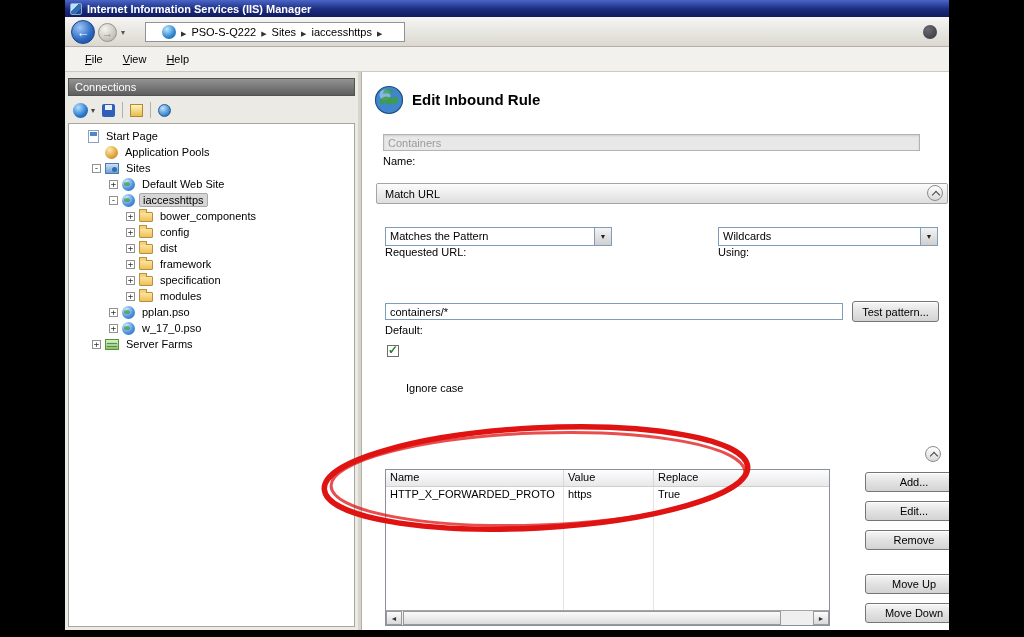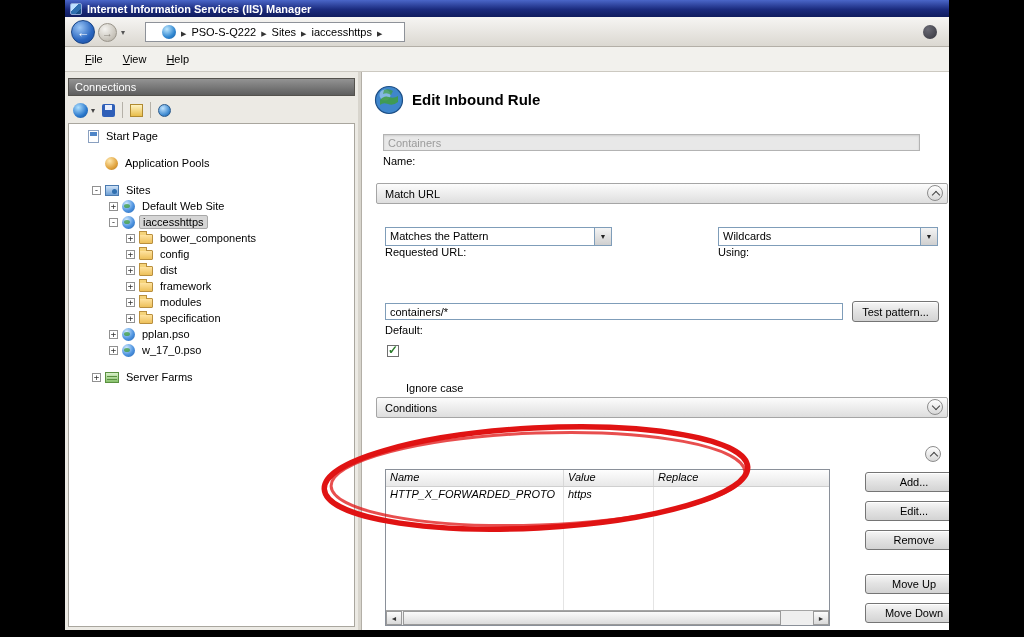--- a/index.html
+++ b/index.html
@@ -61,21 +61,21 @@
   .ti-save { width:13px; height:13px; border-radius:2px; background:#2f5fb8; position:relative; }
   .ti-save::after { content:""; position:absolute; left:3px; top:1px; width:7px; height:5px; background:#e8eefc; }
   .ti-div { width:1px; height:16px; background:#b5b1a8; }
   .ti-browse { width:13px; height:13px; background:linear-gradient(#fff3c0,#e8bd4a); border:1px solid #b08a30; }
   .ti-deleg { width:13px; height:13px; border-radius:50%;
     background:radial-gradient(circle at 35% 30%, #bfe3ff, #3f8ad0 65%, #1d5a9a); border:1px solid #2a5a8c; }
 
   .tree { position:absolute; top:51px; left:3px; right:3px; bottom:3px; background:#fff;
     border:1px solid #a9a69e; padding-top:4px; font-size:11px; overflow:hidden; }
   .trow { height:16px; display:flex; align-items:center; white-space:nowrap; }
-  .lvl0 { padding-left:6px; } .lvl1 { padding-left:23px;margin-top:11px; } .lvl2 { padding-left:40px; } .lvl3 { padding-left:57px; }
+  .lvl0 { padding-left:6px; } .lvl1 { padding-left:23px; } .lvl2 { padding-left:40px; } .lvl3 { padding-left:57px; }
   .exp { width:9px; height:9px; flex:none; border:1px solid #919191; background:#fff;
     font-size:9px; line-height:7px; text-align:center; margin-right:4px; color:#333;
     font-family:"DejaVu Sans Mono", monospace; }
   .exp.plus::before { content:"+"; } .exp.minus::before { content:"-"; }
   .exp.none { visibility:hidden; }
   .ticon { width:14px; height:13px; flex:none; margin-right:4px; position:relative; display:inline-block; }
   .ticon.site { width:13px; height:13px; border-radius:50%;
     background:radial-gradient(circle at 35% 30%, #cfe9ff, #4f94e0 55%, #1c5fae); }
   .ticon.site::after { content:""; position:absolute; left:2px; top:4px; width:6px; height:4px;
     background:#3f9e3f; border-radius:50%; opacity:.75; }
@@ -125,21 +125,21 @@
   .cdd::after { content:"\25BC"; font-size:7px; color:#222; }
 
   .cbtn { position:absolute; border:1px solid #757575; border-radius:3px;
     background:linear-gradient(#f7f7f7,#e4e4e4 45%,#d3d3d3); font-size:11px;
     display:flex; align-items:center; justify-content:center; box-shadow:inset 0 1px 0 #fff; }
 
   .cb { position:absolute; width:12px; height:12px; border:1px solid #6f6f6f; background:#fff; }
   .cb::after { content:"\2713"; position:absolute; left:0px; top:-3px; font-size:12px; color:#2a7a2a; font-weight:bold; }
 
   
-  .sv-table { position:absolute; left:23px; top:397px; width:445px; border:1px solid #8a9099; background:#fff;font-style:italic; }
+  .sv-table { position:absolute; left:23px; top:397px; width:445px; border:1px solid #8a9099; background:#fff; }
   .sv-head { display:flex; height:17px; background:linear-gradient(#fefefe,#e8e8e8);
     border-bottom:1px solid #cfcfcf; font-size:11px; }
   .sv-hcell { padding:1px 4px; }
   .c-name { width:178px; border-right:1px solid #d8d8d8; }
   .c-value { width:90px; border-right:1px solid #d8d8d8; }
   .c-replace { flex:1; }
   .sv-body { position:relative; height:123px; }
   .vline { position:absolute; top:0; bottom:0; width:1px; background:#e4e4e4; }
   .sv-row { position:absolute; left:0; right:0; top:0; height:15px; display:flex; font-size:11px; }
   .sv-cell { padding:1px 4px; white-space:nowrap; overflow:hidden; }
@@ -244,26 +244,26 @@
           <span class="tlabel">dist</span>
         </div>
         <div class="trow lvl3">
           <span class="exp plus"></span>
           <span class="ticon folder"></span>
           <span class="tlabel">framework</span>
         </div>
         <div class="trow lvl3">
           <span class="exp plus"></span>
           <span class="ticon folder"></span>
+          <span class="tlabel">specification</span>
+        </div>
+        <div class="trow lvl3">
+          <span class="exp plus"></span>
+          <span class="ticon folder"></span>
           <span class="tlabel">modules</span>
-        </div>
-        <div class="trow lvl3">
-          <span class="exp plus"></span>
-          <span class="ticon folder"></span>
-          <span class="tlabel">specification</span>
         </div>
         <div class="trow lvl2">
           <span class="exp plus"></span>
           <span class="ticon site"></span>
           <span class="tlabel">pplan.pso</span>
         </div>
         <div class="trow lvl2">
           <span class="exp plus"></span>
           <span class="ticon site"></span>
           <span class="tlabel">w_17_0.pso</span>
@@ -308,40 +308,37 @@
         <span class="cdd"></span>
       </div>
 
       <div class="lbl" style="left:23px; top:216px;">Default:</div>
       <input class="tinput" style="left: 23px; top: 231px; width: 458px; height: 17px;" value="containers/*">
       <div class="cbtn" style="left:490px; top:229px; width:87px; height:21px;">Test pattern...</div>
 
       <span class="cb" style="left:25px; top:273px;"></span>
       <div class="lbl" style="left:44px; top:274px;">Ignore case</div>
 
-      <div class="secbar" style="left:14px; top:325px; width:572px;">
-        <span>Conditions</span>
-        <span class="chev down"></span>
-      </div>
 
       <div class="lbl" style="left:23px; top:378px;">Server Variables</div>
       <span class="chev up" style="position:absolute; left:563px; top:374px;"></span>
 
       <div class="sv-table">
         <div class="sv-head">
           <span class="sv-hcell c-name">Name</span>
           <span class="sv-hcell c-value">Value</span>
           <span class="sv-hcell c-replace">Replace</span>
         </div>
         <div class="sv-body">
           <div class="vline" style="left:177px;"></div>
           <div class="vline" style="left:267px;"></div>
           <div class="sv-row">
             <span class="sv-cell c-name" style="border-right:none;">HTTP_X_FORWARDED_PROTO</span>
             <span class="sv-cell c-value" style="border-right:none;">https</span>
+            <span class="sv-cell c-replace">True</span>
           </div>
         </div>
         <div class="sv-scroll">
           <span class="sb-btn sb-left">◄</span>
           <span class="sb-thumb"></span>
           <span class="sb-btn sb-right">►</span>
         </div>
       </div>
 
       <div class="cbtn sv-btn" style="top:400px;">Add...</div>

